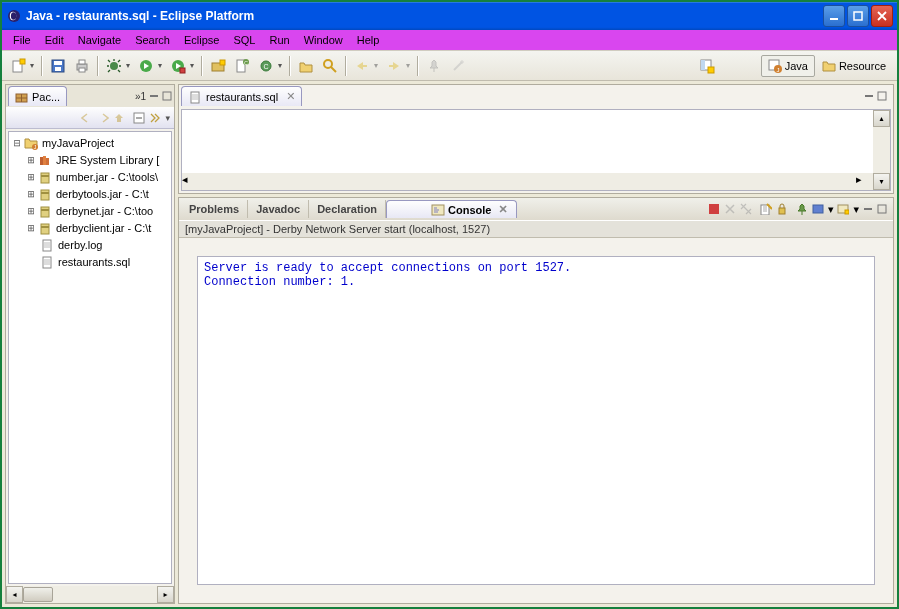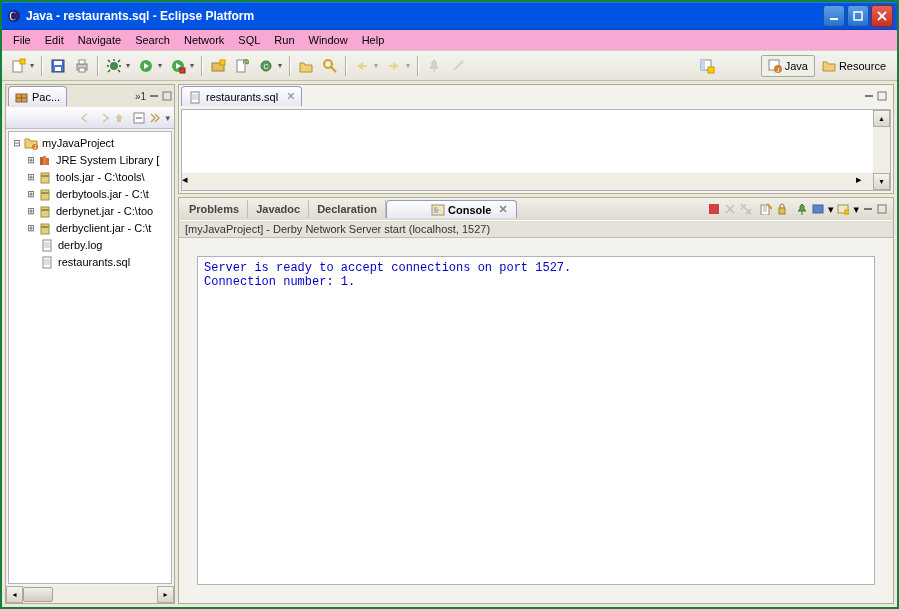--- a/index.html
+++ b/index.html
@@ -7,21 +7,21 @@
 
 .window { width: 899px; height: 609px; border: 2px solid #15803d; background: #ece9d8; display: flex; flex-direction: column; }
 
 .titlebar { height: 28px; background: linear-gradient(to bottom, #3c8cde 0%, #0054e3 5%, #0054e3 90%, #0048c0 100%); display: flex; align-items: center; padding: 0 4px; color: #fff; font-weight: bold; }
 .titlebar .icon { width: 16px; height: 16px; margin-right: 4px; display: inline-flex; align-items: center; justify-content: center; }
 .titlebar .title { flex: 1; font-size: 12px; }
 .titlebar .win-btns { display: flex; gap: 2px; }
 .titlebar .win-btn { width: 22px; height: 22px; background: linear-gradient(to bottom, #5a9ee8, #2a6fd0); border: 1px solid #1a4f9e; border-radius: 3px; display: flex; align-items: center; justify-content: center; color: #fff; font-weight: bold; font-size: 12px; }
 .titlebar .win-btn.close { background: linear-gradient(to bottom, #e46454, #c83020); border-color: #a02010; }
 
-.menubar { height: 21px; background: #f9a8d4; display: flex; align-items: center; padding: 0 4px; border-bottom: 1px solid #d0ccc0; }
+.menubar { height: 21px; background: #d946ef; display: flex; align-items: center; padding: 0 4px; border-bottom: 1px solid #d0ccc0; }
 .menubar .menu-item { padding: 2px 7px; cursor: default; }
 
 .toolbar { height: 30px; background: linear-gradient(to bottom, #f4f4f0, #e8e5da); display: flex; align-items: center; padding: 2px 4px; border-bottom: 1px solid #c0bcae; }
 .toolbar .tb-btn { width: 22px; height: 22px; margin: 0 1px; display: inline-flex; align-items: center; justify-content: center; border-radius: 2px; }
 .toolbar .sep { width: 2px; height: 20px; border-left: 1px solid #b0ac9e; border-right: 1px solid #fff; margin: 0 3px; }
 .toolbar .dropdown-arrow { width: 8px; font-size: 8px; color: #555; }
 .toolbar .spacer { flex: 1; }
 
 .persp-switch { display: flex; align-items: center; height: 22px; }
 .persp-switch .persp-btn { height: 22px; padding: 0 6px; display: flex; align-items: center; gap: 3px; border: 1px solid transparent; }
@@ -98,21 +98,21 @@
           </svg>
         </div>
     </div>
   </div>
 
   <div class="menubar">
     <span class="menu-item">File</span>
     <span class="menu-item">Edit</span>
     <span class="menu-item">Navigate</span>
     <span class="menu-item">Search</span>
-    <span class="menu-item">Network</span>
+    <span class="menu-item">Eclipse</span>
     <span class="menu-item">SQL</span>
     <span class="menu-item">Run</span>
     <span class="menu-item">Window</span>
     <span class="menu-item">Help</span>
   </div>
 
   <div class="toolbar">
     <span class="tb-btn">
         <svg width="16" height="16">
           <rect x="3" y="3" width="9" height="11" fill="#fff" stroke="#888"></rect>
@@ -323,21 +323,21 @@
         </div>
         <div class="tree-row">
           <span class="indent1"></span>
             <span class="twisty">⊞</span>
           <span class="ticon">
               <svg width="14" height="14">
                 <rect x="3" y="3" width="8" height="10" fill="#e0d080" stroke="#a09040"></rect>
                 <rect x="3" y="5" width="8" height="2" fill="#a09040"></rect>
               </svg>
             </span>
-          <span>tools.jar - C:\tools\</span>
+          <span>number.jar - C:\tools\</span>
         </div>
         <div class="tree-row">
           <span class="indent1"></span>
             <span class="twisty">⊞</span>
           <span class="ticon">
               <svg width="14" height="14">
                 <rect x="3" y="3" width="8" height="10" fill="#e0d080" stroke="#a09040"></rect>
                 <rect x="3" y="5" width="8" height="2" fill="#a09040"></rect>
               </svg>
             </span>

